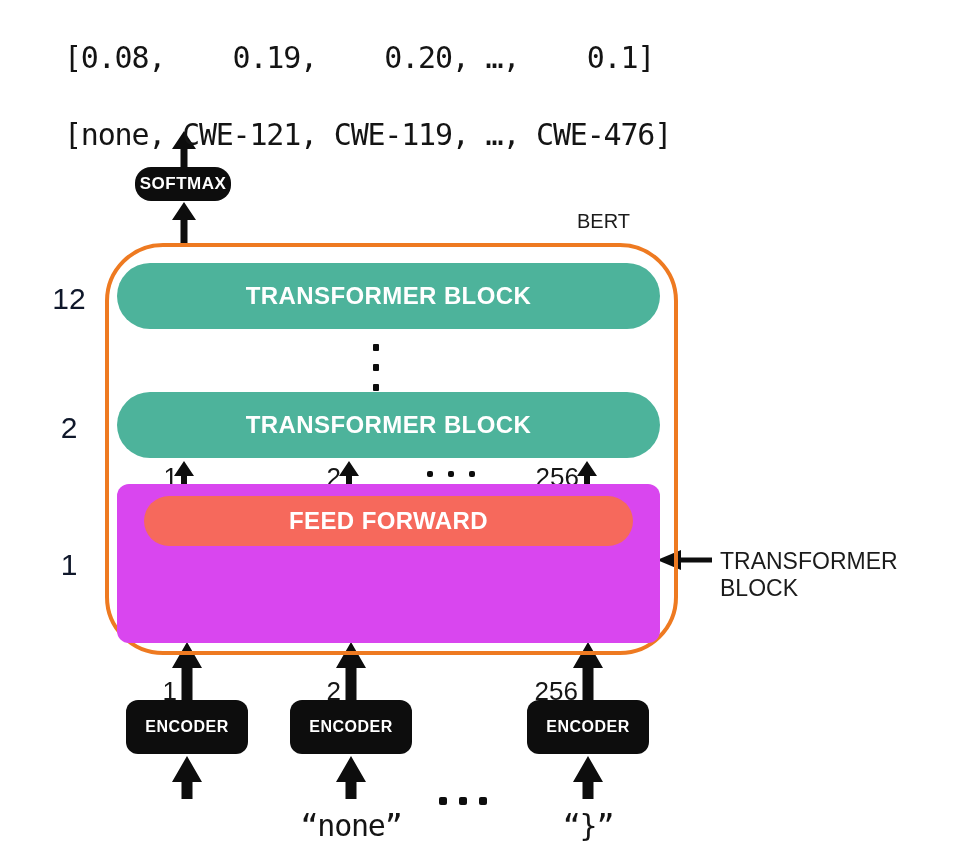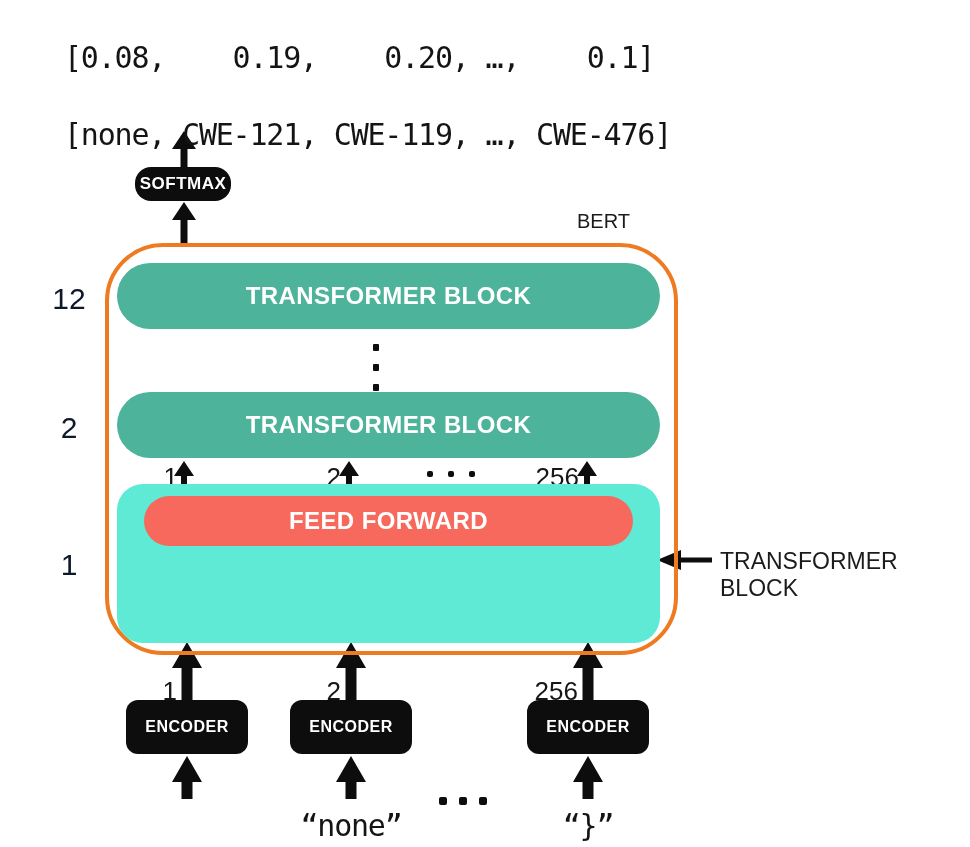--- a/index.html
+++ b/index.html
@@ -23,21 +23,21 @@
     left:105px;top:243px;width:573px;height:412px;
     border:4px solid #ee7a21;border-radius:58px;background:transparent;box-sizing:border-box;
   }
   .pill{
     background:#4db39b;color:#ffffff;border-radius:33px;
     display:flex;align-items:center;justify-content:center;
     font-weight:bold;font-size:24px;letter-spacing:.4px;
   }
   .tb-top{left:117px;top:263px;width:543px;height:66px;}
   .tb-mid{left:117px;top:392px;width:543px;height:66px;}
-  .tb-container{left:117px;top:484px;width:543px;height:159px;background:#5eead4;border-radius:26px;}
+  .tb-container{left:117px;top:484px;width:543px;height:159px;background:#d946ef;border-radius:12px;}
   .redpill{
     position:absolute;background:#f6695c;color:#ffffff;border-radius:25px;
     display:flex;align-items:center;justify-content:center;
     font-weight:bold;font-size:24px;letter-spacing:.4px;
   }
   .ff{left:27px;top:12px;width:489px;height:50px;}
   .mhsa{left:27px;top:97px;width:489px;height:50px;}
   .layer-num{font-size:30px;text-align:center;color:#0f172a;}
   .pos-num{font-size:26px;text-align:right;color:#161616;}
   .callout-label{left:720px;top:548px;font-size:23px;font-weight:500;}

